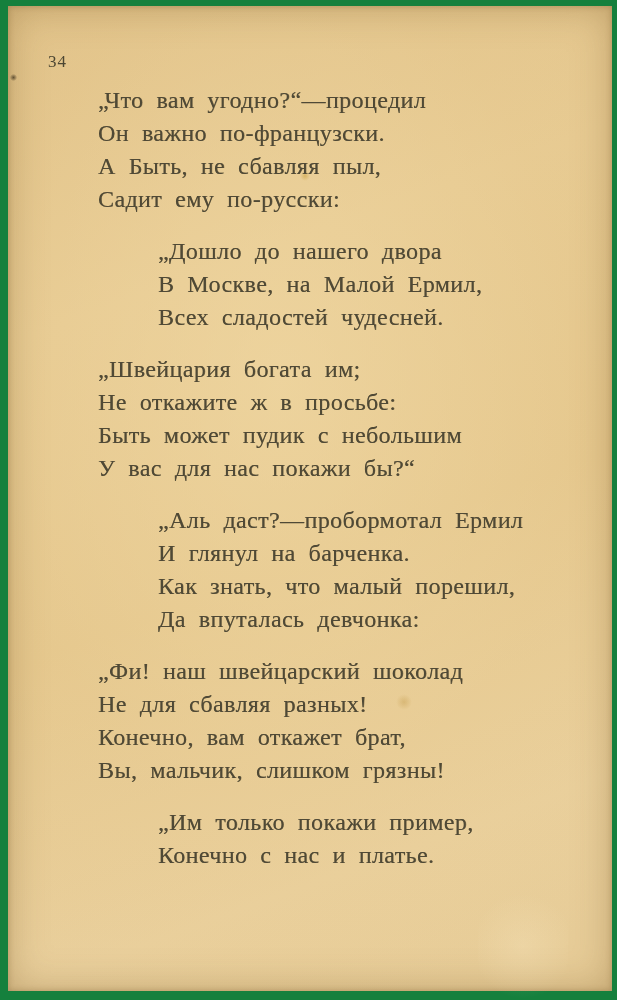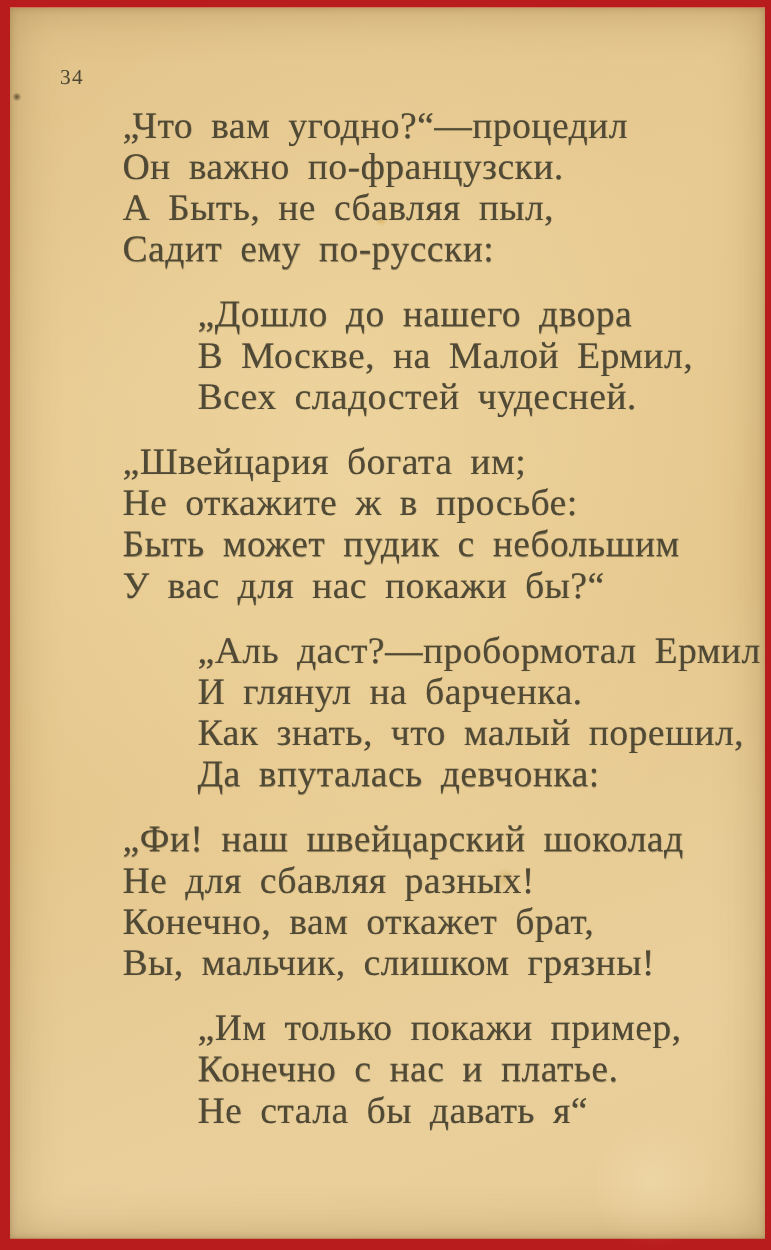--- a/index.html
+++ b/index.html
@@ -4,21 +4,21 @@
 <style>
   html, body {
     margin: 0;
     padding: 0;
     background: #2b2b2b;
   }
   .scan {
     position: relative;
     width: 617px;
     height: 1000px;
-    background: #b91c1c;
+    background: #15803d;
     overflow: hidden;
     font-family: "Liberation Serif", "DejaVu Serif", serif;
   }
   .paper {
     position: absolute;
     top: 6px;
     left: 8px;
     right: 5px;
     bottom: 9px;
     background:
@@ -61,21 +61,21 @@
     font-size: 17px;
     letter-spacing: 1px;
     color: #4c4632;
   }
   .verse {
     position: absolute;
     top: 0;
     left: 90px;
     right: 20px;
     color: #4f4936;
-    font-size: 30px;
+    font-size: 24px;
     line-height: 33px;
     letter-spacing: 0.4px;
     word-spacing: 6.5px;
     text-shadow: 0.3px 0.3px 0.6px rgba(70, 60, 35, 0.55);
   }
   .stanza { margin: 0; }
   .stanza.first { margin-top: 78px; }
   .stanza + .stanza { margin-top: 19px; }
   .stanza.indent { margin-left: 60px; }
   .line { white-space: nowrap; }
@@ -124,18 +124,17 @@
       <div class="stanza">
         <div class="line">„Фи! наш швейцарский шоколад</div>
         <div class="line">Не для сбавляя разных!</div>
         <div class="line">Конечно, вам откажет брат,</div>
         <div class="line">Вы, мальчик, слишком грязны!</div>
       </div>
 
       <div class="stanza indent">
         <div class="line">„Им только покажи пример,</div>
         <div class="line">Конечно с нас и платье.</div>
-        <div class="line">Не стала бы давать я“</div>
       </div>
 
     </div>
   </div>
 </div>
 
 </body></html>

